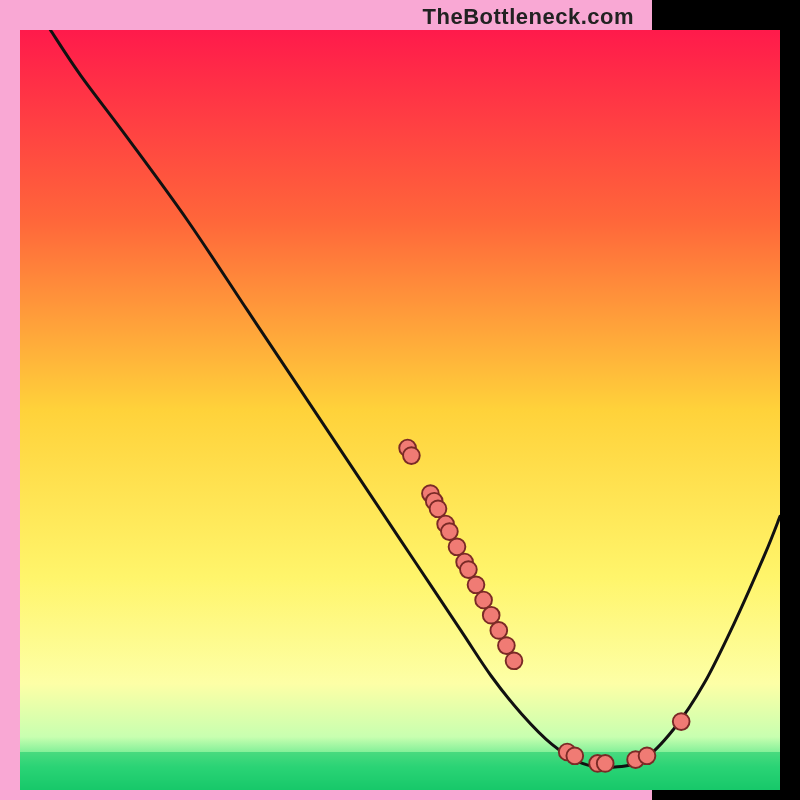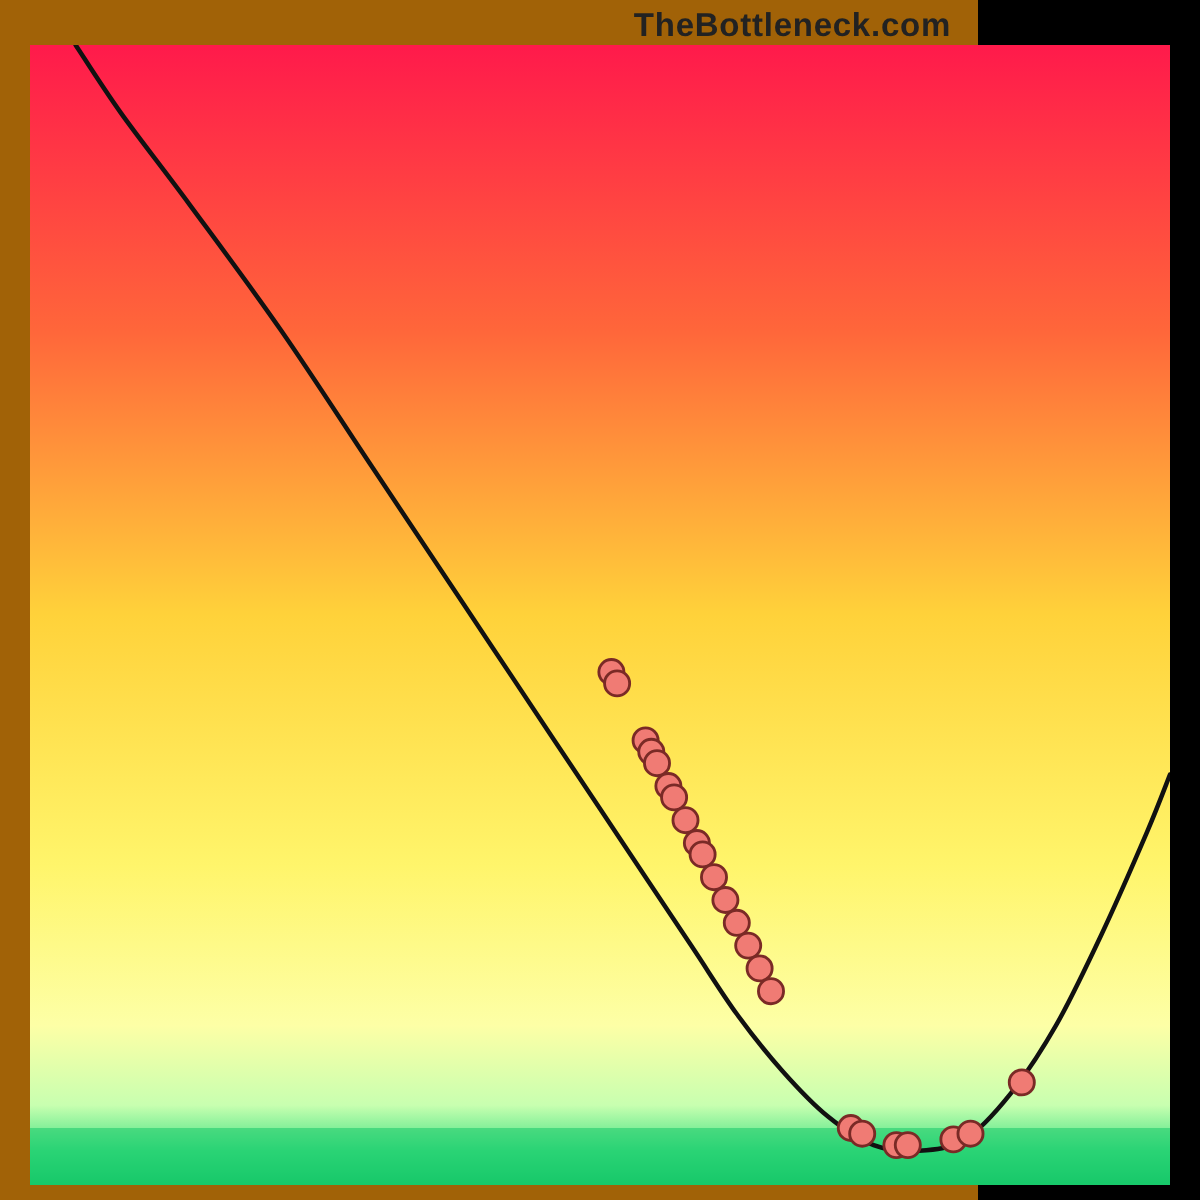--- a/index.html
+++ b/index.html
@@ -8,21 +8,21 @@
     width: 800px;
     height: 800px;
     background: #000;
     font-family: Arial, Helvetica, sans-serif;
     overflow: hidden;
   }
   .frame {
     position: relative;
     width: 652px;
     height: 800px;
-    background: #a16207;
+    background: #f9a8d4;
   }
   .watermark {
     position: absolute;
     top: 4px;
     right: 18px;
     color: #222;
     font-size: 22px;
     font-weight: 600;
     letter-spacing: 0.5px;
     font-family: Arial, Helvetica, sans-serif;

